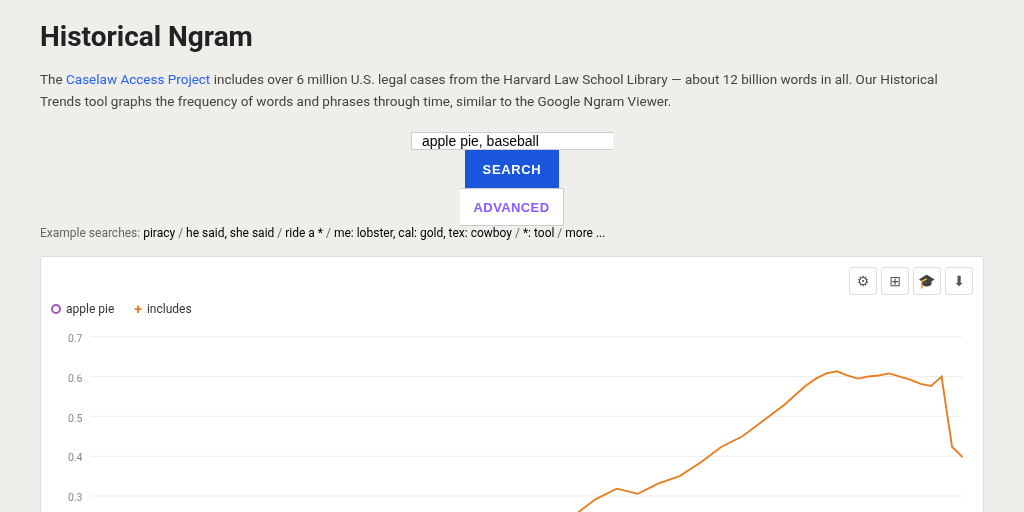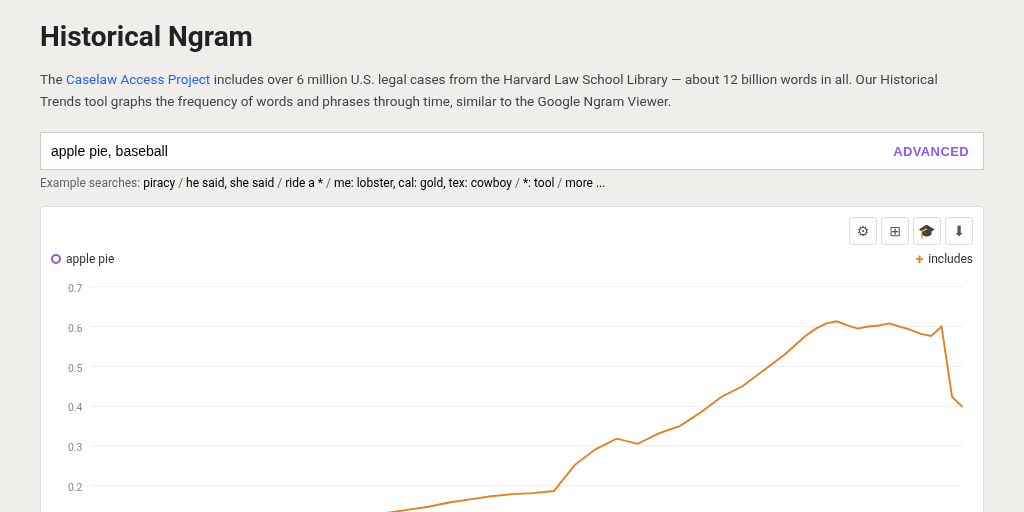--- a/index.html
+++ b/index.html
@@ -24,22 +24,22 @@
       max-width: 900px;
     }
     .description a {
       color: #2563eb;
       text-decoration: none;
     }
     .search-row {
       display: flex;
       align-items: center;
       gap: 0;
-      margin-bottom: 6px;
       max-width: 960px;
+      flex-direction: column;
     }
     .search-input {
       flex: 1;
       height: 38px;
       border: 1px solid #ccc;
       border-right: none;
       padding: 0 10px;
       font-size: 14px;
       outline: none;
       background: white;
@@ -100,21 +100,21 @@
       background: white;
       display: flex;
       align-items: center;
       justify-content: center;
       cursor: pointer;
       font-size: 14px;
       color: #555;
     }
     .chart-legend {
       display: flex;
-      justify-content: space-between;
+      justify-content: flex-start;
       gap: 20px;
       font-size: 12px;
       margin-bottom: 4px;
     }
     .legend-item {
       display: flex;
       align-items: center;
       gap: 5px;
     }
     .legend-circle {
@@ -138,20 +138,21 @@
 <body>
 
 <h1>Historical Ngram</h1>
 
 <p class="description">
   <span>The </span><a href="#">Caselaw Access Project</a><span> includes over 6 million U.S. legal cases from the Harvard Law School Library — about 12 billion words in all. Our Historical Trends tool graphs the frequency of words and phrases through time, similar to the Google Ngram Viewer.</span>
 </p>
 
 <div class="search-row">
   <input class="search-input" type="text" value="apple pie, baseball" style="">
+  <button class="search-button">SEARCH</button>
   <button class="advanced-button">ADVANCED</button>
 </div>
 
 <div class="examples">
   <span>Example searches: </span>
   <a href="#">piracy</a> /
   <a href="#">he said, she said</a> /
   <a href="#">ride a *</a> /
   <a href="#">me: lobster, cal: gold, tex: cowboy</a> /
   <a href="#">*: tool</a> /

